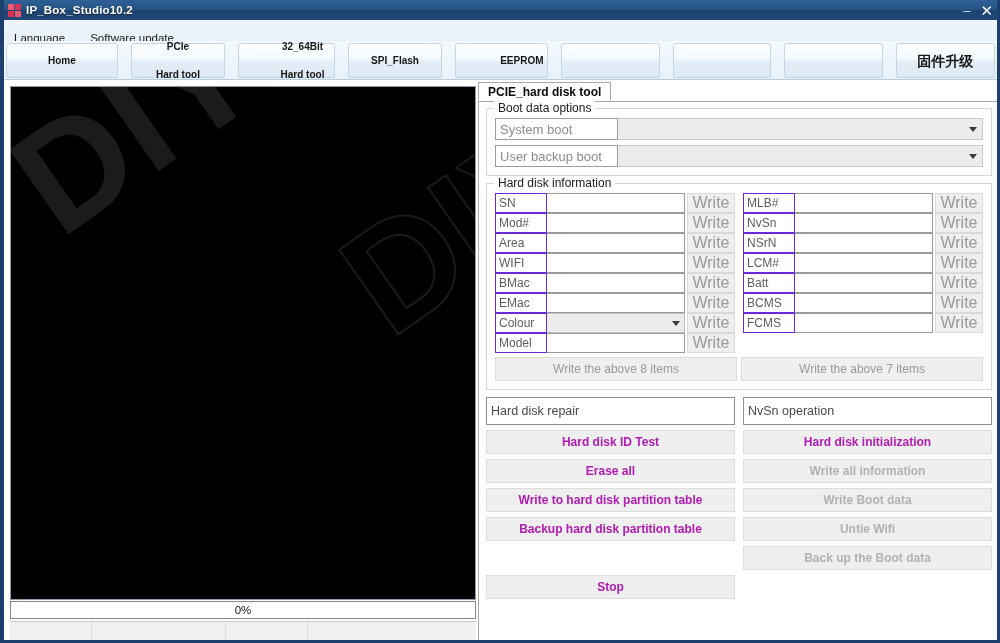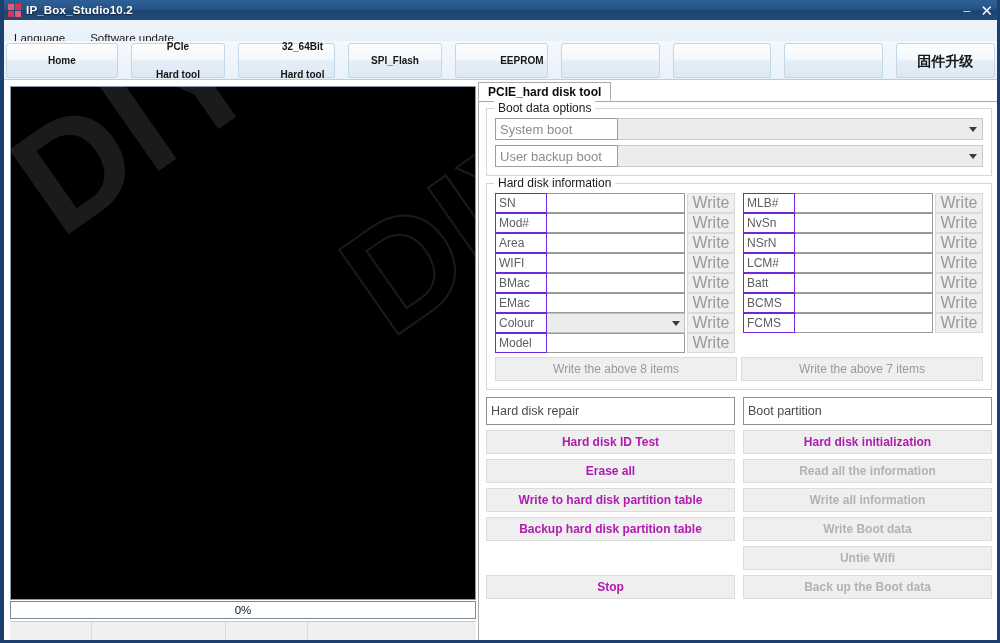--- a/index.html
+++ b/index.html
@@ -558,23 +558,22 @@
           <div class="ops-header">Hard disk repair</div>
           <div class="ops-btn enabled">Hard disk ID Test</div>
           <div class="ops-btn enabled">Erase all</div>
           <div class="ops-btn enabled">Write to hard disk partition table</div>
           <div class="ops-btn enabled">Backup hard disk partition table</div>
           <div class="ops-spacer"></div>
           <div class="ops-btn enabled">Stop</div>
         </div>
 
         <div class="ops-col">
-          <div class="ops-header">Boot partition</div>
+          <div class="ops-header">NvSn operation</div>
           <div class="ops-btn enabled">Hard disk initialization</div>
-          <div class="ops-btn disabled">Read all the information</div>
           <div class="ops-btn disabled">Write all information</div>
           <div class="ops-btn disabled">Write Boot data</div>
           <div class="ops-btn disabled">Untie Wifi</div>
           <div class="ops-btn disabled">Back up the Boot data</div>
         </div>
       </div>
 
     </div>
   </div>
 

